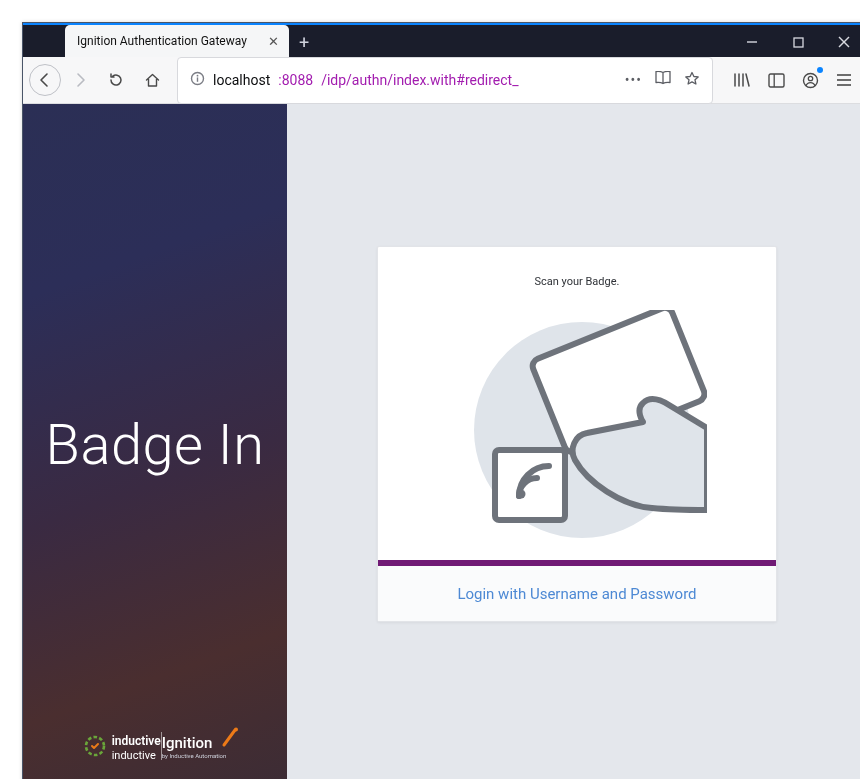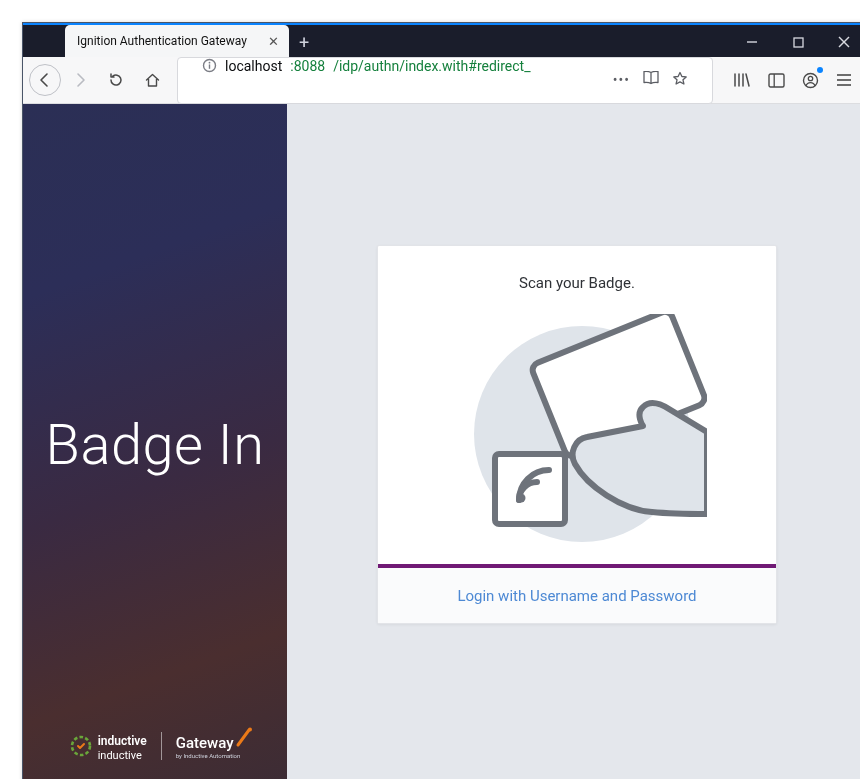--- a/index.html
+++ b/index.html
@@ -88,30 +88,31 @@
     width:32px; height:32px;
   }
   .tbtn.forward svg { stroke:#b9bbc2; }
   .url-box {
     flex:1;
     height:47px;
     border:1px solid #d8d9dd;
     border-radius:4px;
     margin: 0 6px;
     display:flex;
-    padding:0 24px;
+    align-items:center;
+    padding:0 12px;
     gap:8px;
     font-size:14px;
     color:#6b6d74;
     background:#fff;
     overflow:hidden;
   }
   .url-box .info-icon { flex:0 0 auto; }
   .url-box .url-host { color:#0b0c0e; }
-  .url-box .url-rest { color:#15803d; white-space:nowrap; overflow:hidden; text-overflow:clip; flex:1; }
+  .url-box .url-rest { color:#a21caf; white-space:nowrap; overflow:hidden; text-overflow:clip; flex:1; }
   .url-actions { flex:0 0 auto; display:flex; align-items:center; gap:12px; color:#5b5d63; }
   .url-actions span { cursor:pointer; }
   .right-actions { display:flex; align-items:center; gap:0px; margin-left:4px; }
   .right-actions .tbtn svg { stroke:#4a4a4a; }
   .notif-dot {
     position:absolute; top:4px; right:4px;
     width:6px; height:6px; border-radius:50%; background:#0a84ff;
   }
 
   
@@ -133,21 +134,20 @@
   .brand-title {
     font-size: 56px;
     font-weight:300;
     letter-spacing:0.5px;
   }
   .brand-logos {
     position:absolute;
     bottom:24px;
     left:20px; right:20px;
     display:flex; align-items:center; justify-content:center;
-    gap:14px;
   }
   .logo-group { display:flex; align-items:center; gap:6px; }
   .logo-text { font-size:12px; font-weight:600; line-height:1; }
   .logo-sub { font-size:9px; font-weight:400; color:#cfd2dc; display:block; }
   .vdiv { width:1px; height:28px; background:rgba(255,255,255,0.5); }
 
   .main-panel {
     flex:1;
     background:#e4e7ec;
     display:flex;
@@ -161,32 +161,32 @@
     box-shadow: 0 1px 3px rgba(0,0,0,0.06);
     border-radius:2px;
     overflow:hidden;
     margin-top:-22px;
   }
   .card-body {
     padding: 28px 20px 20px 20px;
     text-align:center;
   }
   .card-title {
-    font-size:15px;
+    font-size:11px;
     color:#2f3237;
     margin-bottom: 22px;
   }
   .badge-illus {
     margin: 0 auto;
     width: 260px;
     height: 230px;
     position:relative;
   }
   .card-footer {
-    border-top:4px solid #701a75;
+    border-top:6px solid #701a75;
     background:#fafbfc;
     padding: 18px 8px;
     text-align:center;
   }
   .card-link {
     color:#4d89d4;
     font-size:15px;
     text-decoration:none;
     cursor:pointer;
   }
@@ -312,21 +312,21 @@
             <path d="M8 11 l2 2 4-4" stroke="#ec7a18" stroke-width="2" fill="none" stroke-linecap="round" stroke-linejoin="round"></path>
           </svg>
           <div>
             <span class="logo-text">inductive</span>
             <span class="logo-sub" style="font-size:11px;color:#fff;font-weight:400;">inductive</span>
           </div>
         </div>
         <div class="vdiv"></div>
         <div class="logo-group">
           <div style="position:relative;">
-            <span class="logo-text" style="font-size:15px;font-weight:500;">Gateway</span>
+            <span class="logo-text" style="font-size:15px;font-weight:500;">Ignition</span>
             <span class="logo-sub" style="font-size:6px;">by Inductive Automation</span>
             <svg width="20" height="22" viewBox="0 0 20 22" style="position:absolute;right:-14px;top:-6px;">
               <path d="M4 18 L15 3" stroke="#ec7a18" stroke-width="3" stroke-linecap="round"></path>
               <circle cx="16" cy="2.5" r="2" fill="#ec7a18"></circle>
             </svg>
           </div>
         </div>
       </div>
     </div>
 

